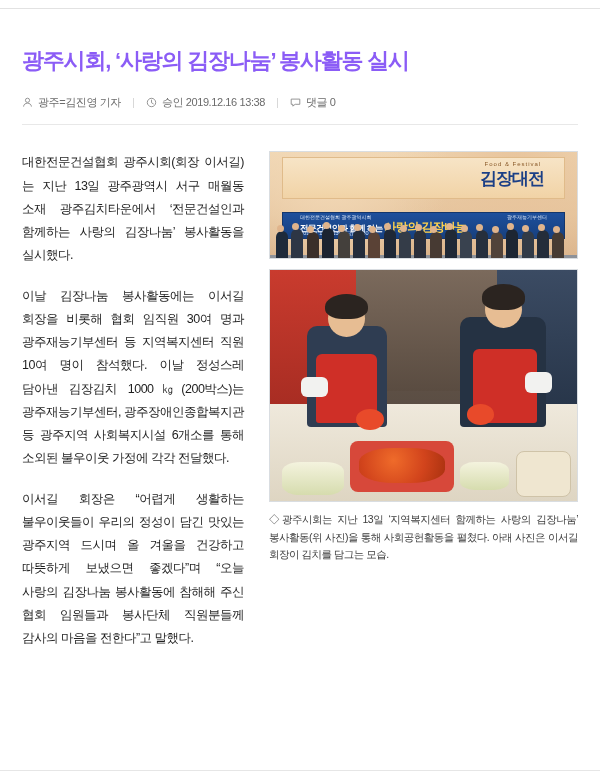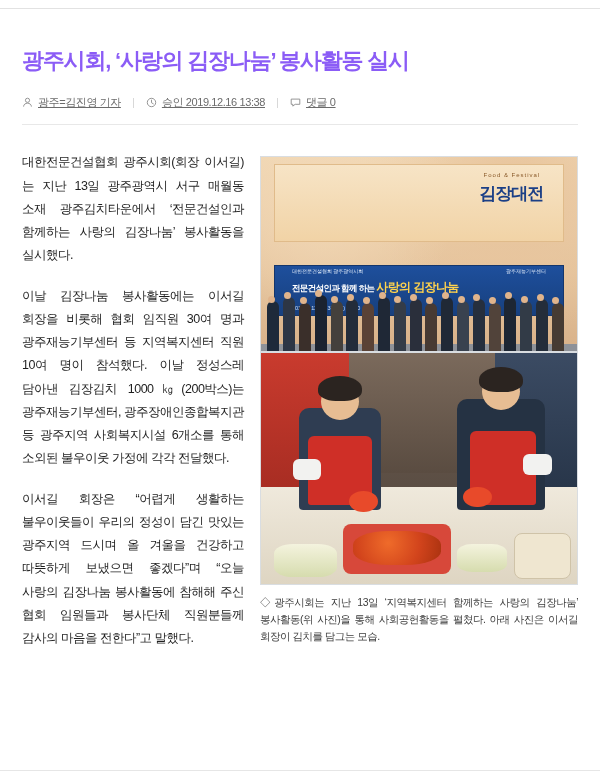--- a/index.html
+++ b/index.html
@@ -68,21 +68,20 @@
     display: flex;
     align-items: center;
     font-size: 11px;
     color: #6b6b6b;
     letter-spacing: -0.4px;
   }
   .byline .seg {
     display: flex;
     align-items: center;
     gap: 5px;
-    text-decoration: underline;
   }
   .byline .divider {
     width: 1px;
     height: 10px;
     background: #d8d8d8;
     margin: 0 12px;
   }
   .ico {
     display: inline-block;
     width: 11px; height: 11px;
@@ -94,22 +93,22 @@
   .rule-byline {
     height: 1px;
     background: #e8e8e8;
     margin: 14px 22px 0 22px;
   }
 
   
   .content {
     margin: 26px 22px 0 22px;
     display: flex;
-    gap: 16px;
-    align-items: center;
+    gap: 25px;
+    align-items: flex-start;
   }
   .col-text {
     width: 222px;
     flex: 0 0 222px;
   }
   .col-media {
     flex: 1 1 auto;
   }
   .para {
     font-size: 12.5px;
@@ -123,21 +122,21 @@
   .para:last-child { margin-bottom: 0; }
 
   
   .photo {
     width: 100%;
     position: relative;
     overflow: hidden;
     background: #cfd3d8;
     border: 1px solid #d9dde1;
   }
-  .photo-1 { height: 196px; }
+  .photo-1 { height: 108px; margin-bottom: 10px; }
   .photo-2 { height: 233px; }
 
   .caption {
     margin-top: 9px;
     font-size: 10.5px;
     line-height: 1.65;
     color: #3d3d3d;
     letter-spacing: -0.5px;
     text-align: justify;
     word-break: keep-all;

